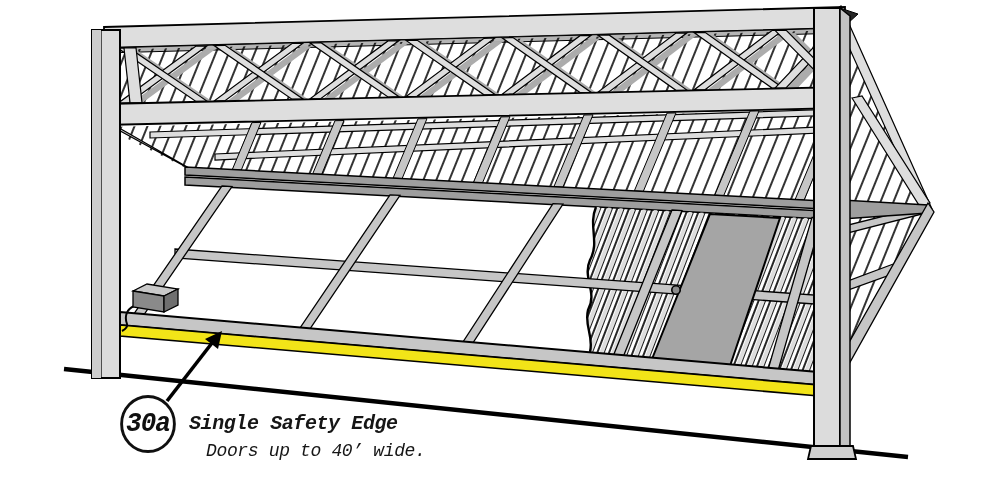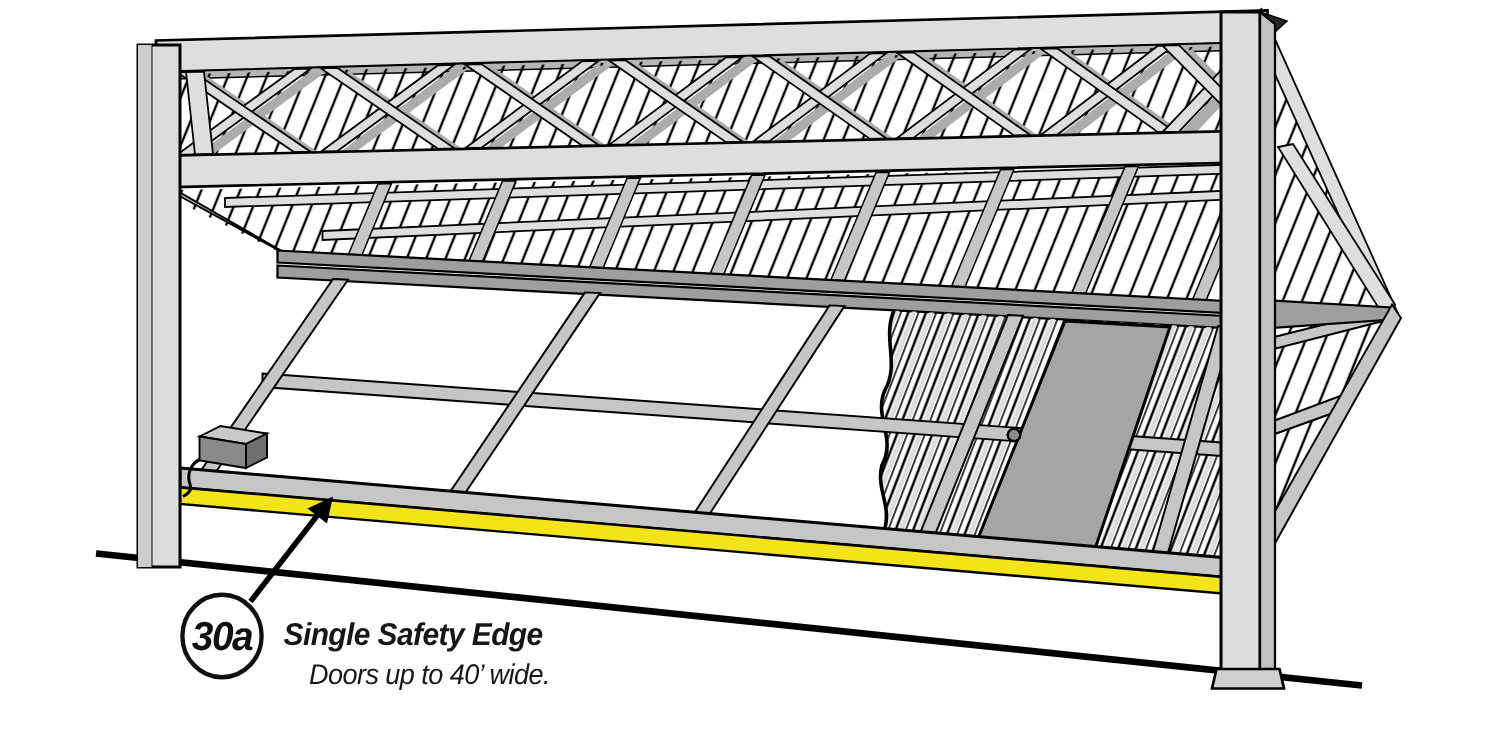--- a/index.html
+++ b/index.html
@@ -1,17 +1,17 @@
 <!DOCTYPE html>
 <html style="--yellow: #F2E418; --steel-light: #DEDEDE; --steel-mid: #C6C6C6; --steel-side: #C2C2C2; --steel-dark: #9E9E9E; --steel-shadow: #ACACAC; --ped: #A5A5A5; --ink: #000000; --bg: #FFFFFF;"><head>
 <meta charset="utf-8">
 <style>
   html,body{margin:0;padding:0;background:#fff;}
   .stage{position:relative;width:990px;height:490px;background:var(--bg,#fff);overflow:hidden;
-         font-family:Liberation Sans, sans-serif;}
+         font-family:Liberation Mono, monospace;}
   svg{position:absolute;left:0;top:0;}
   
   .f-light{fill:var(--steel-light);stroke:var(--ink);stroke-width:1.8;}
   .f-light2{fill:var(--steel-light);stroke:var(--ink);stroke-width:1.2;}
   .f-mid{fill:var(--steel-mid);stroke:var(--ink);stroke-width:1.3;}
   .f-rail{fill:var(--steel-mid);stroke:var(--ink);stroke-width:2;}
   .f-dark{fill:var(--steel-dark);stroke:var(--ink);stroke-width:1.5;}
   .f-white{fill:#fff;stroke:none;}
   .yellow{fill:var(--yellow);stroke:var(--ink);stroke-width:1.6;}
   .ink-line{stroke:var(--ink);fill:none;}

